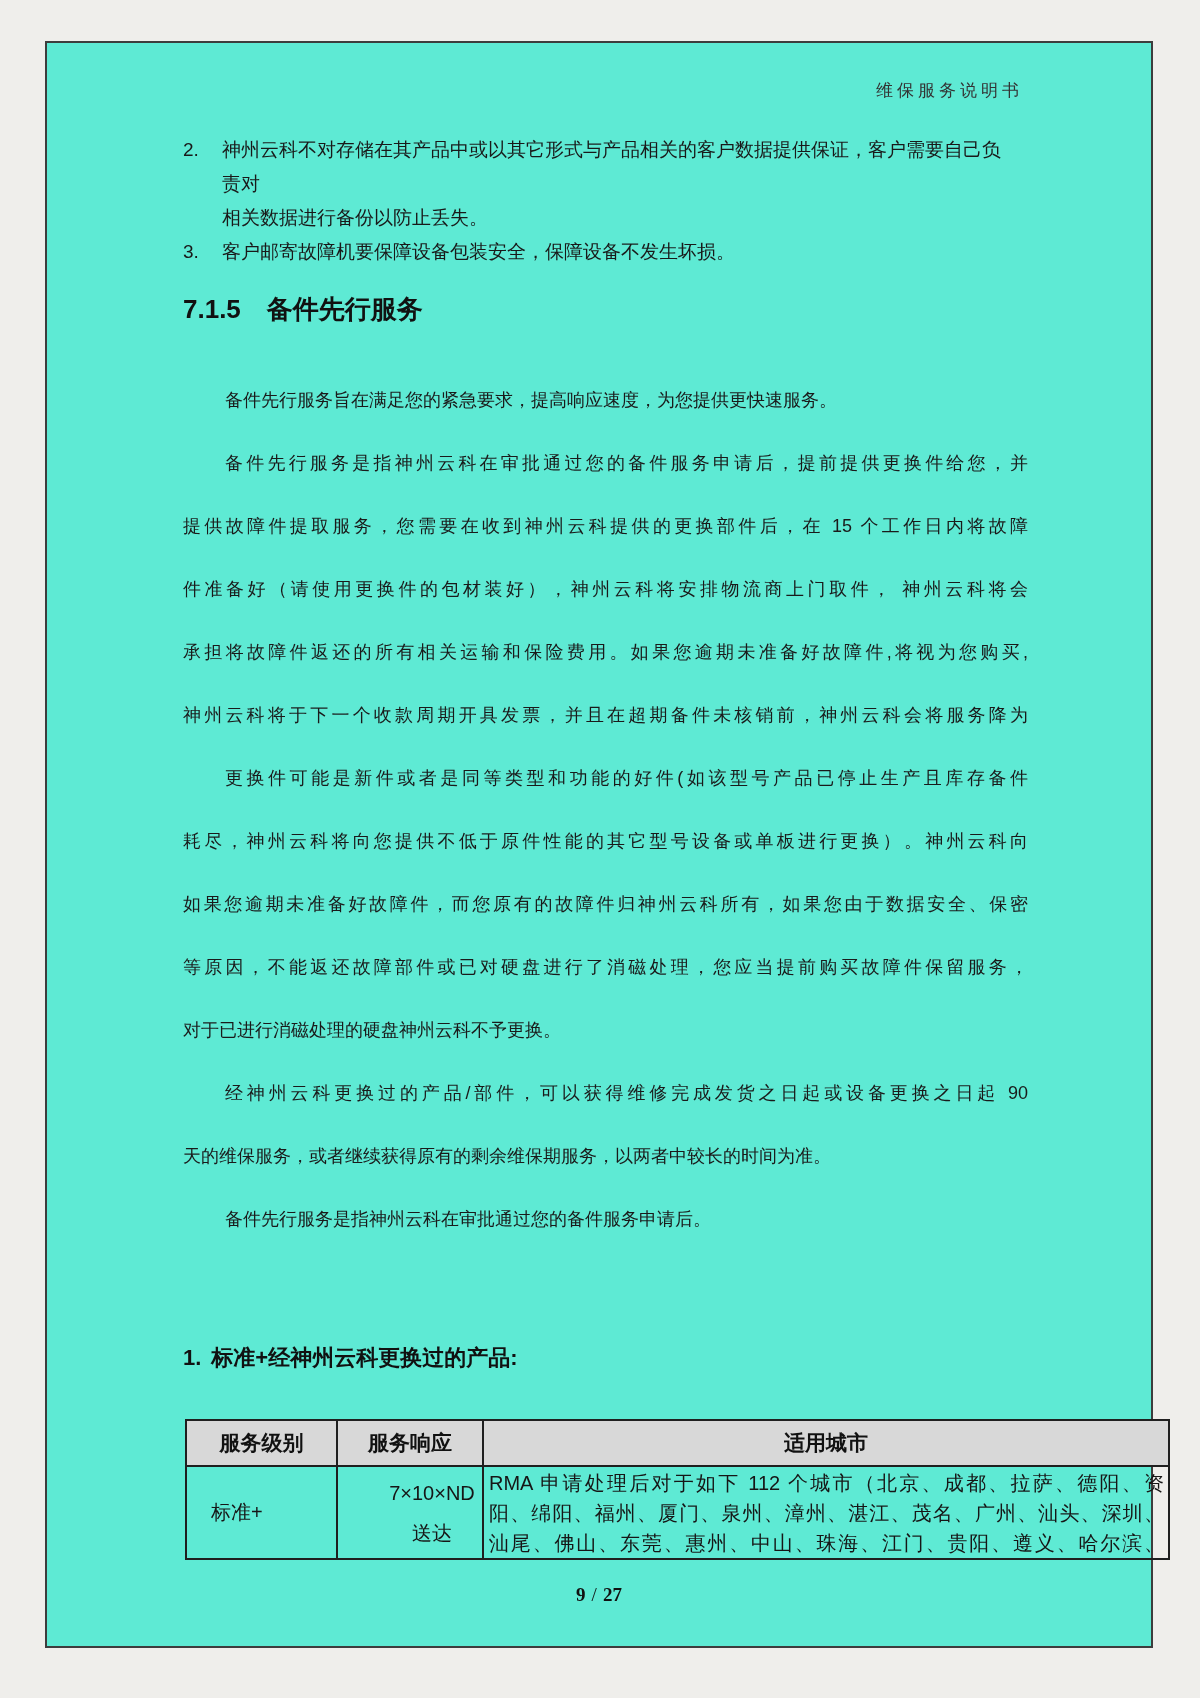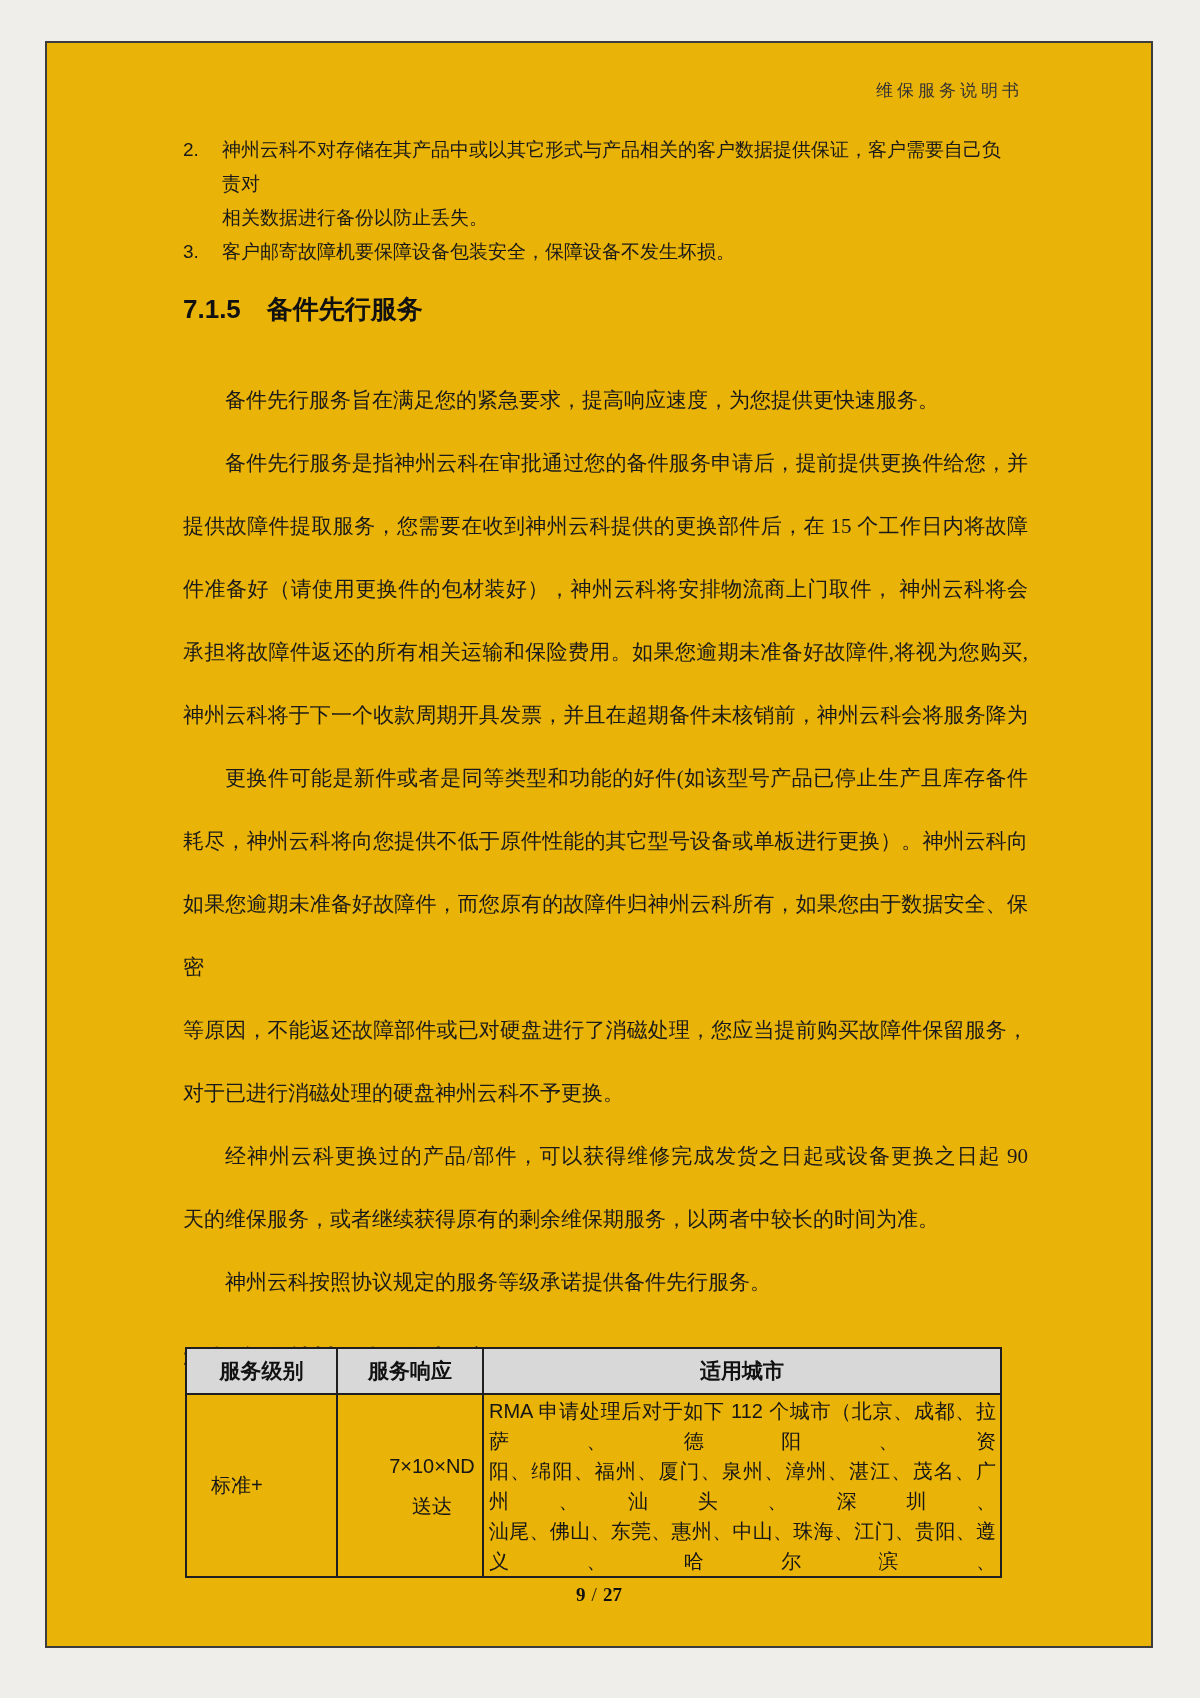--- a/index.html
+++ b/index.html
@@ -7,21 +7,21 @@
   body {
     position:relative;
     background:#efeeeb;
     font-family:"Liberation Sans", sans-serif;
     color:#1c1c1c;
   }
   .page-border {
     position:absolute; left:45px; top:41px;
     width:1108px; height:1607px;
     border:2px solid #3d3d3d;
-    background:#eab308;
+    background:#5eead4;
   }
   
   .doc-header {
     position:absolute; top:36px; right:128px;
     font-family:"Liberation Serif", serif;
     font-size:17px; letter-spacing:4px; color:#333;
   }
   
   .num-list { position:absolute; top:90px; left:136px; width:830px;
     font-size:19px; line-height:34px; color:#191919; }
@@ -29,35 +29,35 @@
   .num-item .num { position:absolute; left:0; top:0; }
   
   .sec-heading {
     position:absolute; top:249px; left:136px;
     font-size:26px; font-weight:bold; color:#111;
   }
   .sec-heading .sec-num { margin-right:26px; }
   
   .body-text {
     position:absolute; top:326px; left:136px; width:845px;
-    font-size:21px; line-height:63px; color:#1a1a1a;font-family:Liberation Serif, serif;
+    font-size:18px; line-height:63px; color:#1a1a1a;
   }
   .bline { width:100%; }
   .bline.indent { text-indent:42px; }
   .bline.just { text-align:justify; text-align-last:justify; }
   
   .sub-heading {
     position:absolute; top:1300px; left:136px;
     font-size:22px; font-weight:bold; color:#111;
   }
   .sub-heading .sub-num { margin-right:10px; }
   
   .svc-table {
-    position:absolute; top:1304px; left:138px;
-    width:817px; border-collapse:collapse;
+    position:absolute; top:1376px; left:138px;
+    width:985px; border-collapse:collapse;
     font-size:20px; color:#161616;border-radius:29px;
   }
   .svc-table th, .svc-table td { border:2px solid #1f1f1f; }
   .svc-table th {
     height:46px; background:#d8d8d8;
     font-size:21px; font-weight:bold; text-align:center;
     color:#111;
   }
   .svc-table td { height:90px; vertical-align:middle; }
   .td-center { text-align:left;padding-left:24px; }
@@ -108,21 +108,21 @@
 
     <div class="bline indent just">更换件可能是新件或者是同等类型和功能的好件(如该型号产品已停止生产且库存备件</div>
     <div class="bline just">耗尽，神州云科将向您提供不低于原件性能的其它型号设备或单板进行更换）。神州云科向</div>
     <div class="bline just">如果您逾期未准备好故障件，而您原有的故障件归神州云科所有，如果您由于数据安全、保密</div>
     <div class="bline just">等原因，不能返还故障部件或已对硬盘进行了消磁处理，您应当提前购买故障件保留服务，</div>
     <div class="bline">对于已进行消磁处理的硬盘神州云科不予更换。</div>
 
     <div class="bline indent just">经神州云科更换过的产品/部件，可以获得维修完成发货之日起或设备更换之日起 90</div>
     <div class="bline">天的维保服务，或者继续获得原有的剩余维保期服务，以两者中较长的时间为准。</div>
 
-    <div class="bline indent">神州云科按照协议规定的服务等级承诺提供备件先行服务。</div>
+    <div class="bline indent">备件先行服务是指神州云科在审批通过您的备件服务申请后。</div>
   </div>
 
   <div class="sub-heading">
     <span class="sub-num">1.</span><span>标准+经神州云科更换过的产品:</span>
   </div>
 
   <table class="svc-table">
     <colgroup>
       <col style="width:151px">
       <col style="width:146px">

